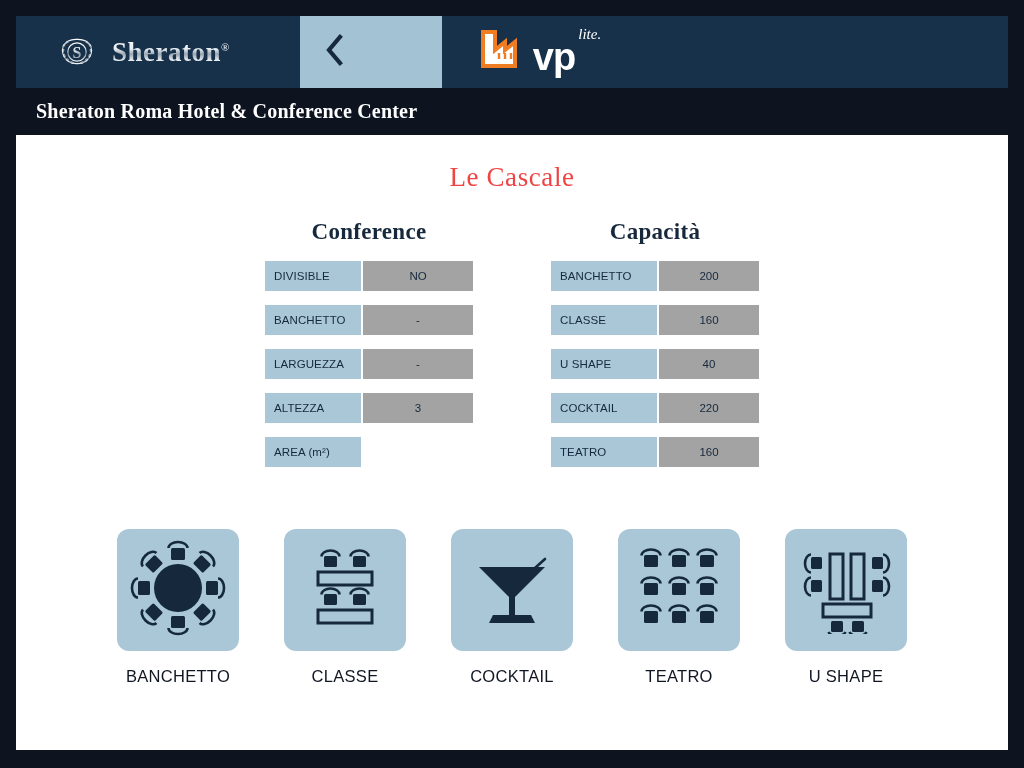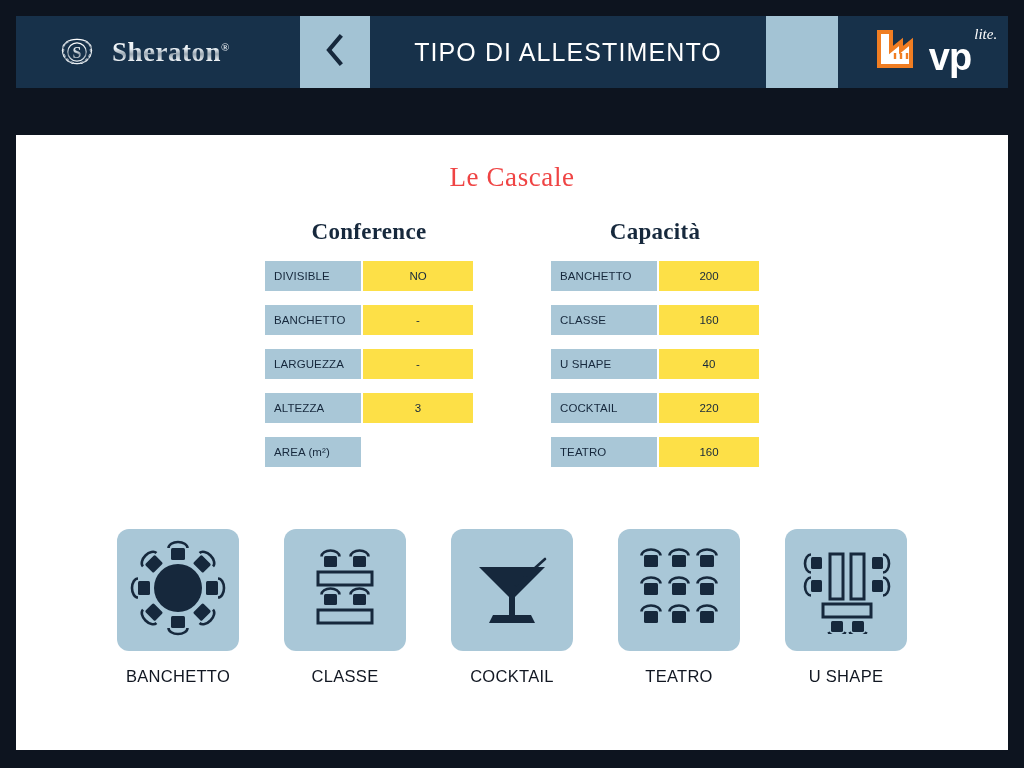--- a/index.html
+++ b/index.html
@@ -202,21 +202,21 @@
     background: #a9c7d7;
     display: flex;
     align-items: center;
     padding-left: 9px;
     font-size: 11.5px;
     color: #16283c;
     letter-spacing: 0.1px;
   }
   .spec-val {
     flex: 1 1 auto;
-    background: #fde047;
+    background: #a3a3a3;
     display: flex;
     align-items: center;
     justify-content: center;
     font-size: 11.5px;
     color: #16283c;
   }
 
   .table-block.capacity .spec-key { flex: 0 0 106px; }
 
   
@@ -298,23 +298,20 @@
     </div>
 
     <div class="back-button">
       <span>
         <svg width="22" height="34" viewBox="0 0 22 34">
           <polyline points="16,4 5,17 16,30" fill="none" stroke="#16283c" stroke-width="4.2" stroke-linecap="square" stroke-linejoin="miter"></polyline>
         </svg>
       </span>
     </div>
 
-    <div class="title-zone">
-      <span class="page-title">TIPO DI ALLESTIMENTO</span>
-    </div>
 
     <div class="blank-button"></div>
 
     <div class="vp-zone">
       <span>
         <svg width="48" height="44" viewBox="0 0 48 44">
           <path d="M4 4 H16 V22 L26 14 V22 L36 14 V38 H4 Z" fill="#ffffff" stroke="#f07d22" stroke-width="4" stroke-linejoin="miter"></path>
           <g stroke="#f07d22" stroke-width="2.4">
             <line x1="20" y1="25" x2="20" y2="31"></line>
             <line x1="26" y1="25" x2="26" y2="31"></line>
@@ -322,20 +319,23 @@
           </g>
         </svg>
       </span>
       <span class="vp-logo-wrap">
         <span class="vp-text">vp</span>
         <span class="vp-lite">lite.</span>
       </span>
     </div>
   </div>
 
+  <div class="hotel-strip">
+    <span class="hotel-name">Sheraton Roma Hotel &amp; Conference Center</span>
+  </div>
 
   <div class="content">
 
     <div class="room-name">Le Cascale</div>
 
     <div class="tables-row">
 
       <div class="table-block dimensions">
         <div class="table-heading">Conference</div>
         <div class="spec-table">

